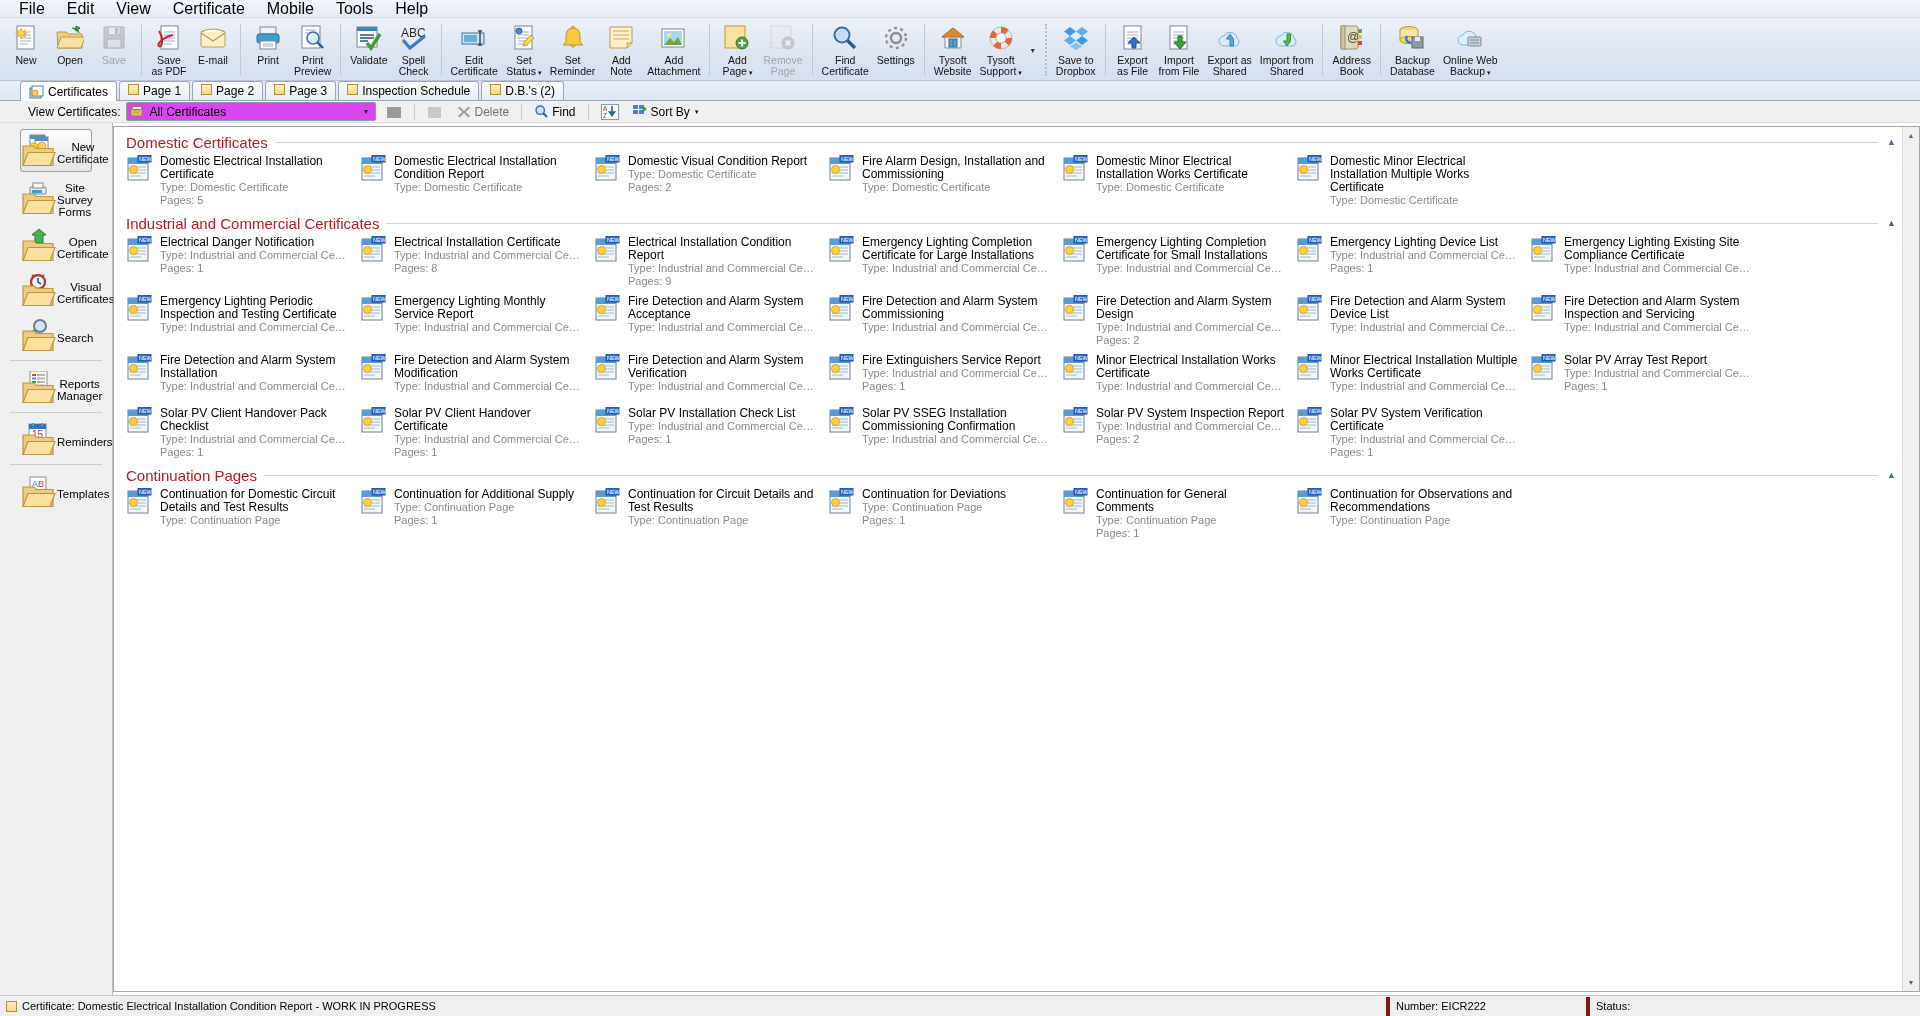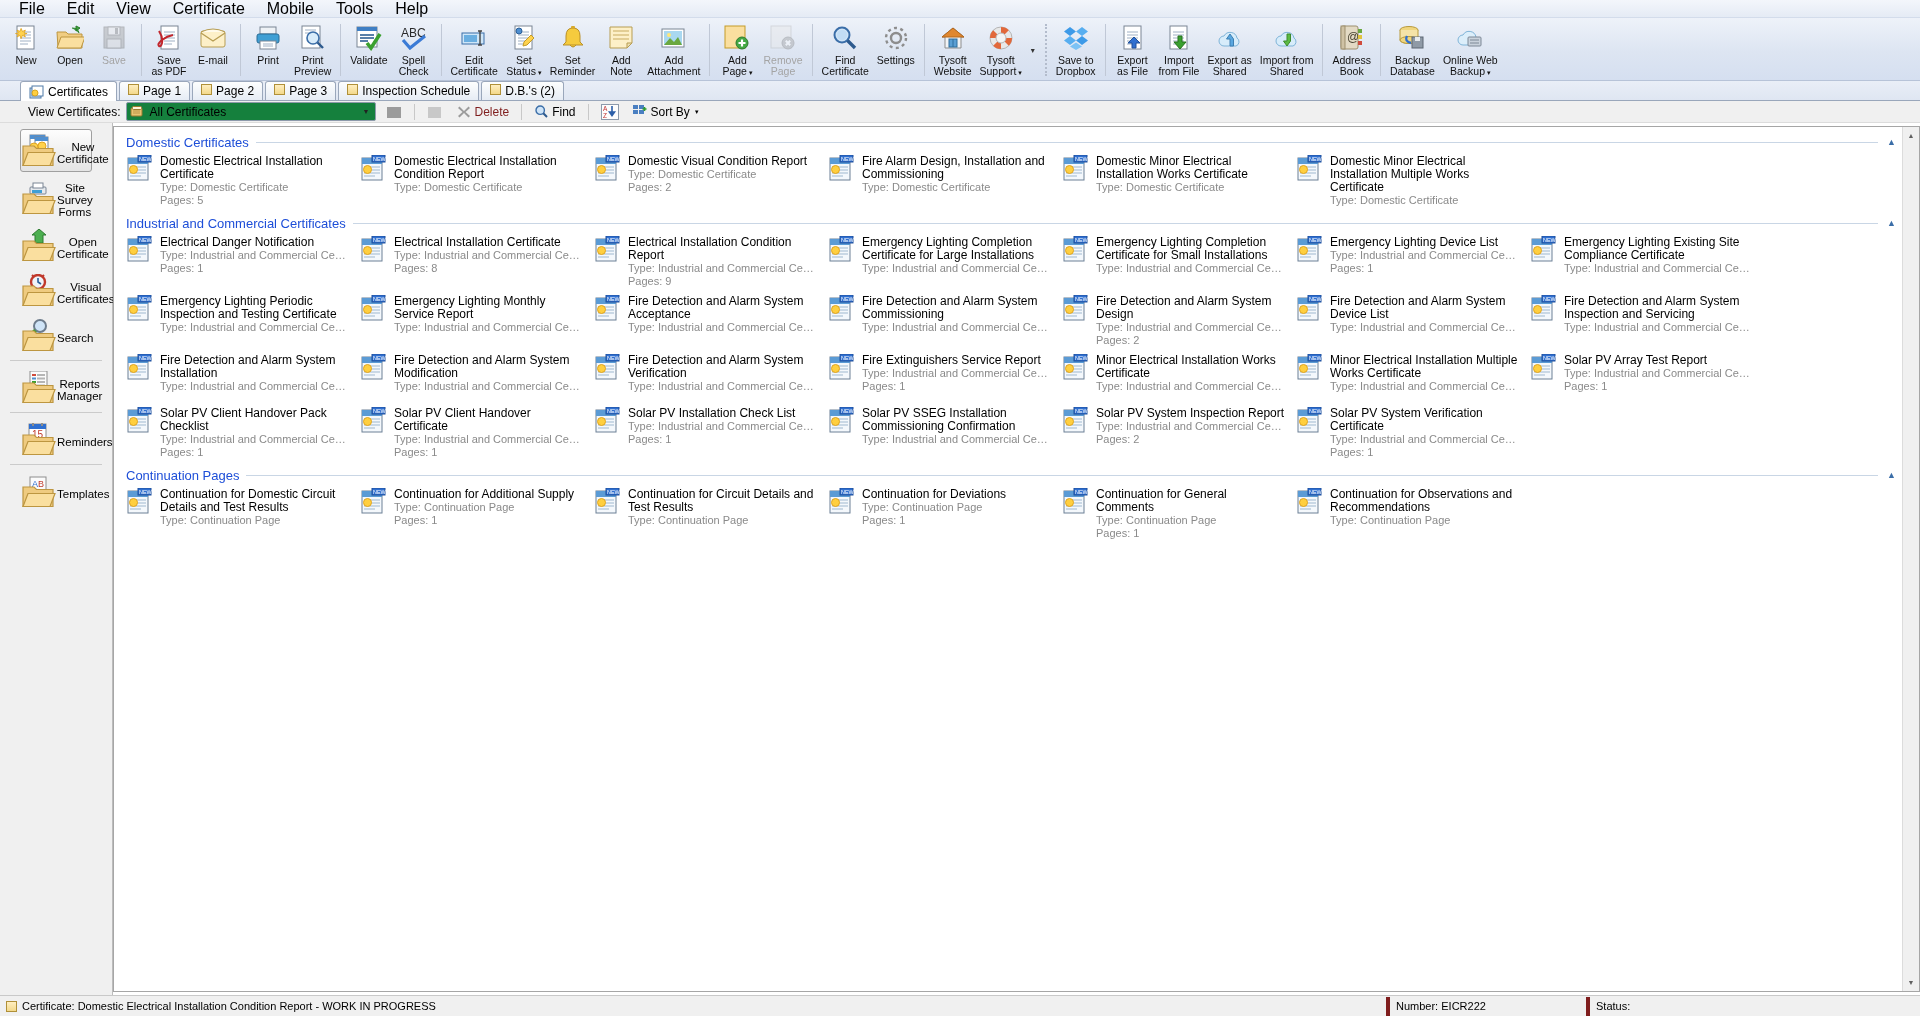--- a/index.html
+++ b/index.html
@@ -82,34 +82,34 @@
 
   
   #filterbar {
     height:22px; background:#f0f0f0;
     display:flex; align-items:center; gap:6px;
     padding-left:28px;
     border-bottom:1px solid #dcdcdc;
   }
   #filterbar .lbl { font-size:12px; }
   .combo {
-    width:250px;height:19px;border:1px solid #8d9aab;background:#15803d;
+    width:250px;height:19px;border:1px solid #8d9aab;background:#d946ef;
     display:flex;align-items:center;gap:5px;padding:0 2px 0 3px;
     position:relative;border-radius:2px;
   }
   .combo .txt{flex:1;font-size:12px;}
   .combo .arrow{
     width:15px;height:15px;display:flex;align-items:center;justify-content:center;
     font-size:7px;color:#222;
   }
   .fb-btn{
     display:flex;align-items:center;gap:3px;height:20px;padding:0 4px;
     font-size:12px;cursor:default;border-radius:2px;
   }
-  .fb-btn.disabled{color:#7f1d1d;}
+  .fb-btn.disabled{color:#737373;}
   .fb-sep{width:1px;height:16px;background:#c8c8c8;margin:0 2px;}
 
   
   #workarea{ display:flex; height:calc(1016px - 18px - 63px - 20px - 22px - 21px); }
 
   
   #leftnav{
     width:113px;background:#f0f0f0;border-right:1px solid #bcbcbc;
     padding-top:6px;flex-shrink:0;
   }
@@ -132,21 +132,21 @@
   }
   #contentinner{
     flex:1;background:#fff;border:1px solid #a6a6a6;margin:3px 0 3px 0;
     display:flex;overflow:hidden;
   }
   #scrollpane{flex:1;overflow:hidden;padding:6px 4px 0 6px;}
   .group{margin-bottom:4px;}
   .group-head{
     display:flex;align-items:center;gap:7px;height:18px;padding-left:6px;
   }
-  .group-head .gt{color:#1d4ed8;font-size:13px;white-space:nowrap;}
+  .group-head .gt{color:#b91c1c;font-size:15px;white-space:nowrap;}
   .group-head .gline{flex:1;height:1px;background:#c9d6e5;}
   .group-head .gcol{
     width:13px;height:13px;display:flex;align-items:center;justify-content:center;
     color:#3b6ea8;font-size:9px;cursor:default;
   }
   .grid{display:flex;flex-wrap:wrap;}
   .cert{
     width:234px;min-height:53px;display:flex;gap:7px;padding:3px 4px 2px 6px;
     cursor:default;border:1px solid transparent;
   }

